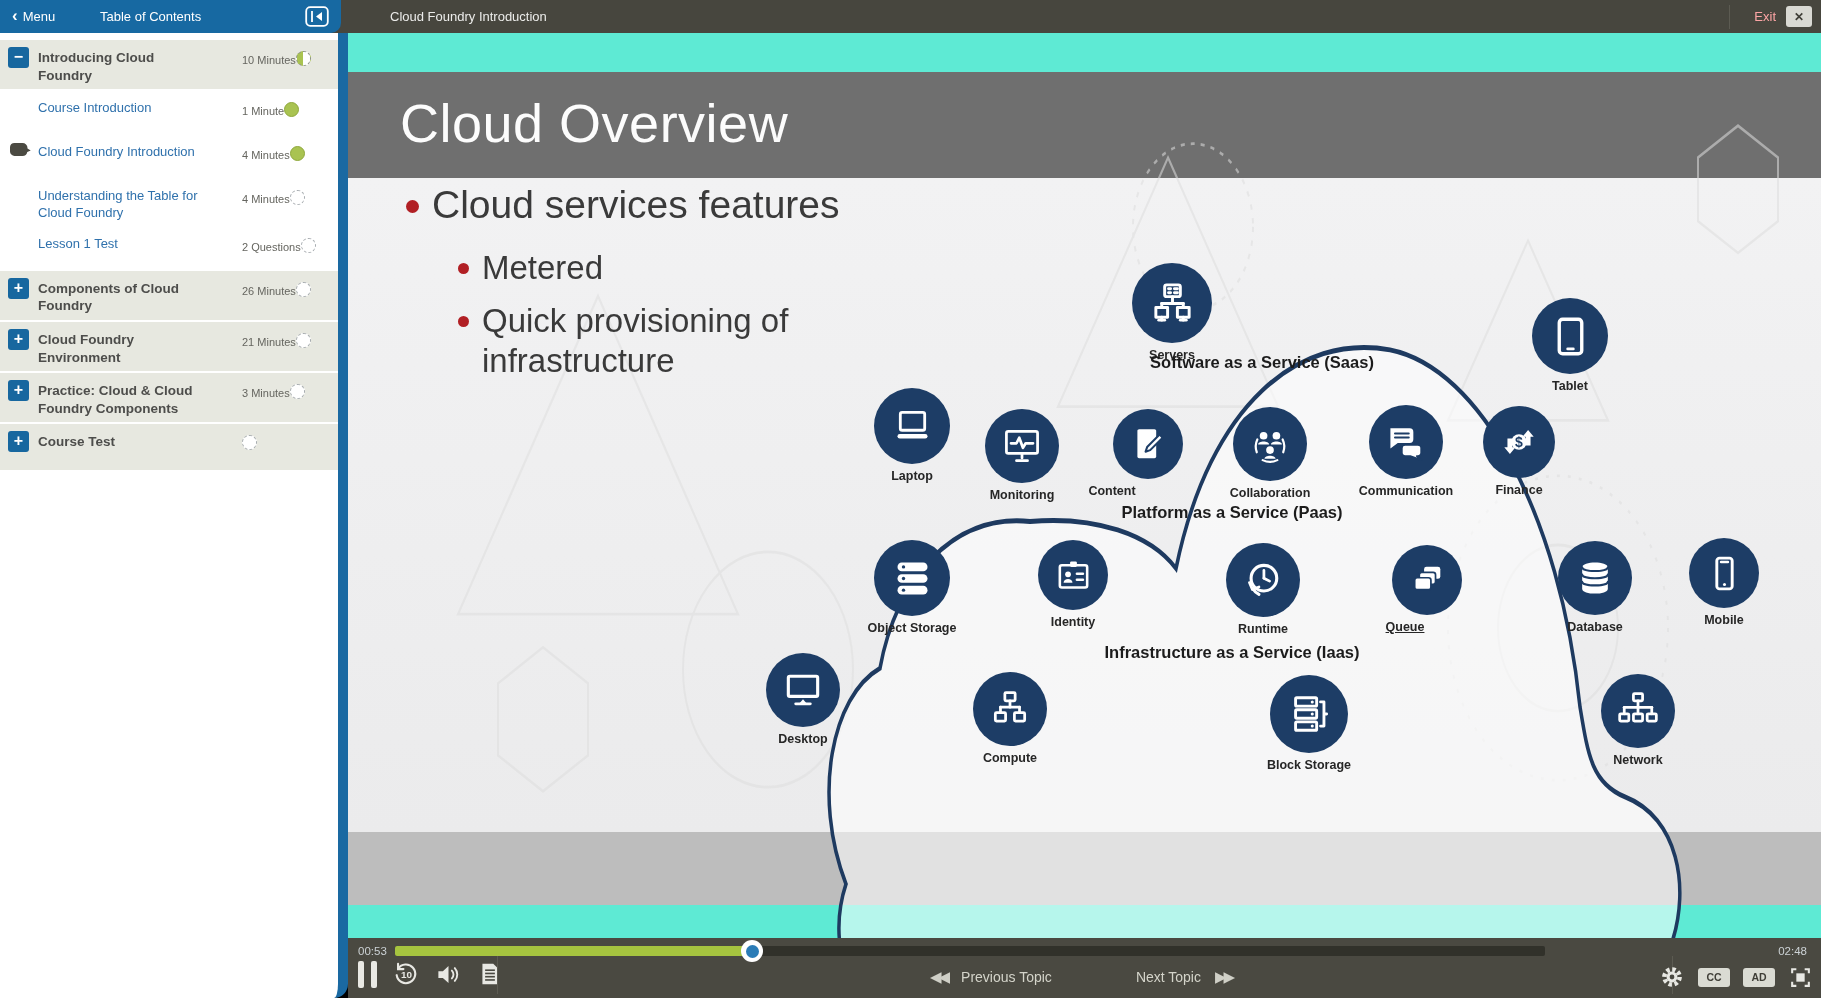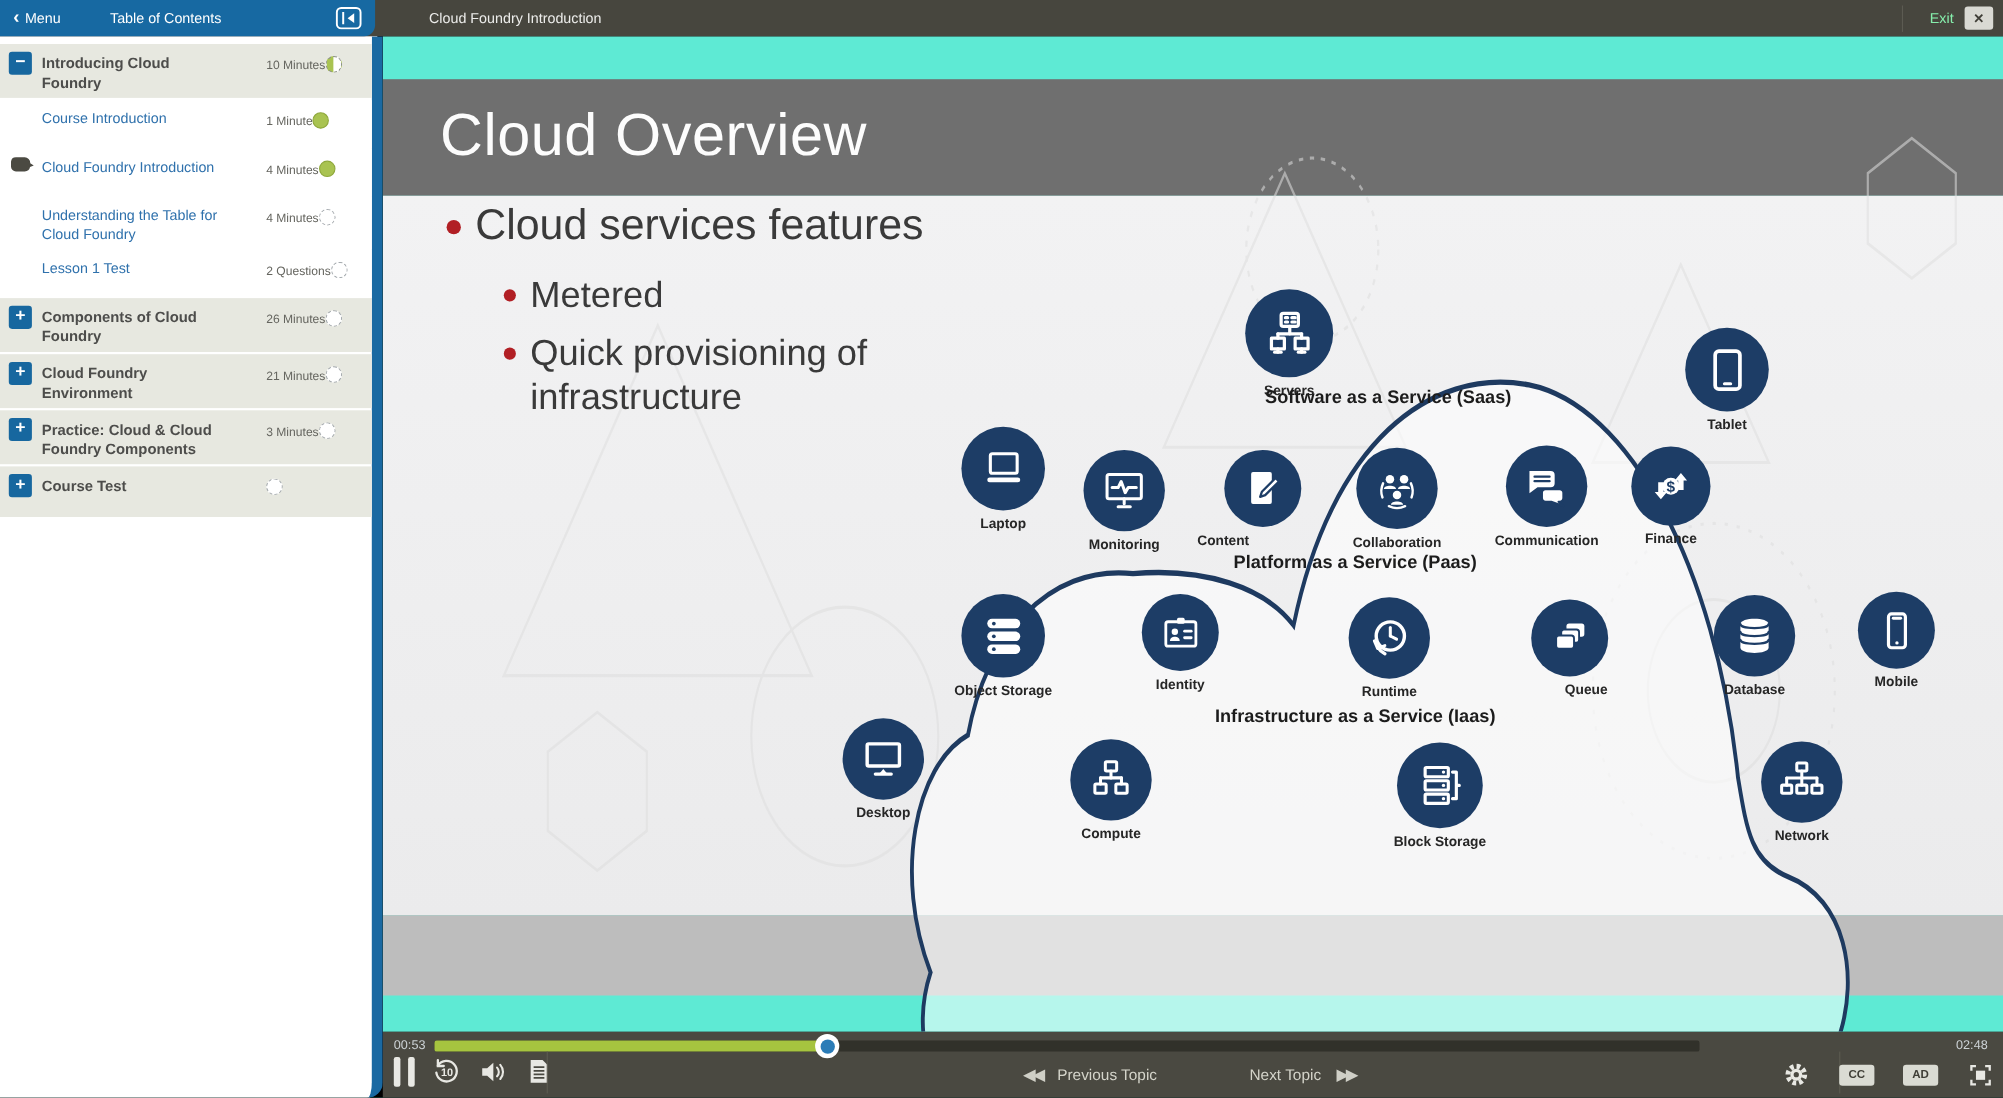--- a/index.html
+++ b/index.html
@@ -4,21 +4,21 @@
 <style>
   html,body{margin:0;padding:0}
   body{width:1821px;height:998px;position:relative;background:#000;overflow:hidden;
        font-family:"Liberation Sans",sans-serif;-webkit-font-smoothing:antialiased}
 
   
   .topbar{position:absolute;left:0;top:0;width:1821px;height:33px;background:#47463e;z-index:3}
   .topbar .win-title{position:absolute;left:390px;top:9px;font-size:13px;color:#ececea}
   .topbar .exit-wrap{position:absolute;right:9px;top:0;height:33px;display:flex;align-items:center;gap:10px}
   .topbar .exit-divider{width:1px;height:24px;background:#5c5b52;margin-right:14px}
-  .topbar .exit-label{font-size:13px;color:#86efac}
+  .topbar .exit-label{font-size:13px;color:#fca5a5}
   .exit-btn{width:26px;height:21px;background:#d9d9d3;border-radius:3px;display:flex;align-items:center;justify-content:center;
             color:#3f3e37;font-size:12px;font-weight:bold;cursor:pointer}
 
   
   .toc-panel{position:absolute;left:0;top:0;width:348px;height:998px;z-index:5}
   .toc-head{position:absolute;left:0;top:0;width:341px;height:33px;background:#1769a2;border-radius:0 0 10px 0;
             color:#fff;display:flex;align-items:center;z-index:2}
   .menu-btn{position:absolute;left:12px;display:flex;align-items:center;gap:5px;cursor:pointer;font-size:13px;color:#fff}
   .menu-chevron{font-size:17px;font-weight:bold;line-height:1;margin-top:-2px}
   .toc-title{position:absolute;left:100px;font-size:13px;color:#fff}
@@ -72,21 +72,21 @@
   .knob::after{content:"";width:13px;height:13px;border-radius:50%;background:#2b7cb7}
   .btn-row{position:absolute;left:10px;top:19px;height:34px;display:flex;align-items:center;gap:15px}
   .ctl{cursor:pointer;display:flex;align-items:center;justify-content:center}
   .pause-btn{display:flex;gap:7px}
   .pause-btn span{width:6px;height:27px;background:#e9e9e4;border-radius:2px}
   .vdiv{position:absolute;top:18px;width:1px;height:38px;background:#5c5b52}
   .nav-group{position:absolute;left:582px;top:22px;height:34px;display:flex;align-items:center;gap:14px;color:#d4d4ca;font-size:14px}
   .nav-arrows{font-size:15px;color:#cfcfc6;letter-spacing:-3px;cursor:pointer}
   .nav-label{cursor:pointer}
   .nav-spacer{width:56px}
-  .right-group{position:absolute;right:8px;top:22px;height:34px;display:flex;align-items:center;gap:26px}
+  .right-group{position:absolute;right:8px;top:22px;height:34px;display:flex;align-items:center;gap:13px}
   .chip{min-width:26px;height:19px;padding:0 3px;background:#dadbd3;border-radius:3px;color:#3f3e37;
         font-size:10.5px;font-weight:bold;display:flex;align-items:center;justify-content:center;cursor:pointer}
 </style>
 </head>
 <body>
 
 <div class="topbar">
   <span class="win-title">Cloud Foundry Introduction</span>
   <div class="exit-wrap">
     <div class="exit-divider"></div>
@@ -246,21 +246,21 @@
         </svg>
       </div>
       <div class="node-label" style="left: 915px; top: 589px;">Runtime</div>
       <div class="node" style="left: 1044px; top: 512px; height: 70px; width: 70px;">
         <svg width="41" height="41" viewBox="0 0 24 24" fill="none" stroke="#fff" stroke-width="1.5" stroke-linecap="round" stroke-linejoin="round">
           <rect x="10" y="4" width="9.5" height="7" rx="1.4" fill="#fff" stroke="none"></rect>
           <rect x="7.2" y="7.2" width="9.5" height="7" rx="1.4" fill="#fff" stroke="#1d3d66" stroke-width="1"></rect>
           <rect x="4.5" y="10.4" width="9.5" height="7" rx="1.4" fill="#fff" stroke="#1d3d66" stroke-width="1"></rect>
         </svg>
       </div>
-      <div class="node-label" style="left: 1094px; top: 587px;">Queue</div>
+      <div class="node-label" style="left: 1057px; top: 587px; text-decoration: underline;">Queue</div>
       <div class="node" style="left: 1210px; top: 508px; height: 74px; width: 74px;">
         <svg width="44" height="44" viewBox="0 0 24 24" fill="none" stroke="#fff" stroke-width="1.5" stroke-linecap="round" stroke-linejoin="round">
           <path d="M5 6.2 c0 -3.6 14 -3.6 14 0 v11.6 c0 3.6 -14 3.6 -14 0 z" fill="#fff" stroke="none"></path>
           <path d="M5 6.2 c0 2.7 14 2.7 14 0 M5 10.1 c0 2.7 14 2.7 14 0 M5 14 c0 2.7 14 2.7 14 0" fill="none" stroke="#1d3d66" stroke-width="1.1"></path>
         </svg>
       </div>
       <div class="node-label" style="left: 1247px; top: 587px;">Database</div>
       <div class="node" style="left: 1341px; top: 505px; height: 70px; width: 70px;">
         <svg width="41" height="41" viewBox="0 0 24 24" fill="none" stroke="#fff" stroke-width="1.5" stroke-linecap="round" stroke-linejoin="round">
           <rect x="7.5" y="3" width="9" height="18" rx="1.6" stroke-width="1.7"></rect>

